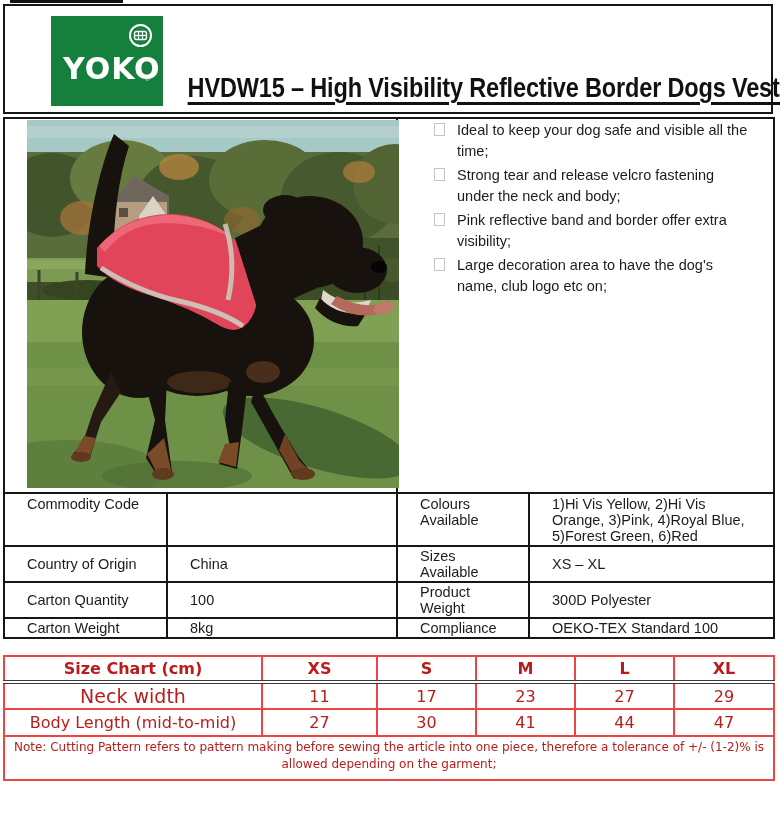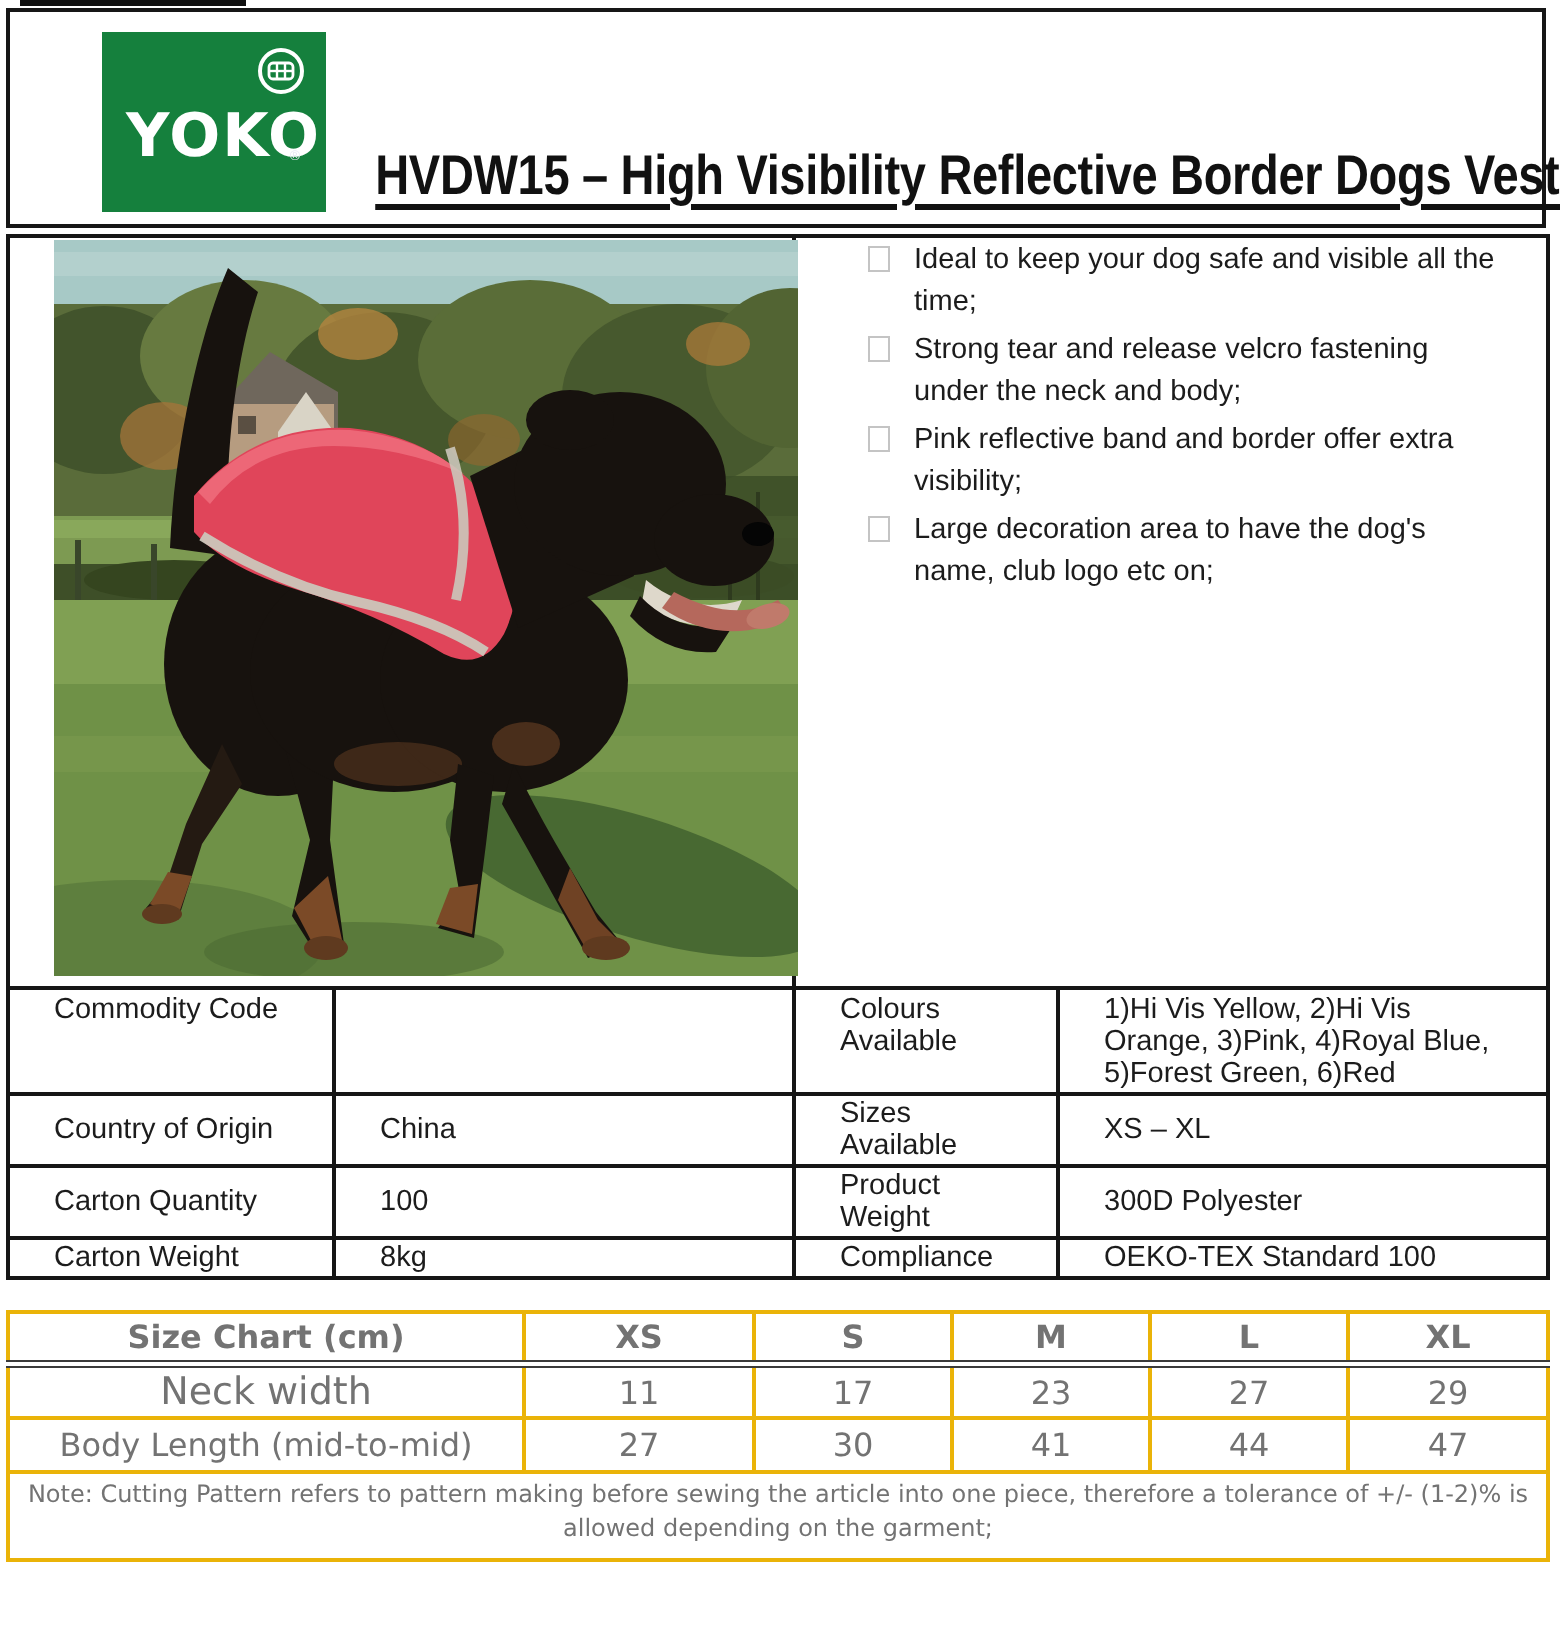--- a/index.html
+++ b/index.html
@@ -29,21 +29,21 @@
   .photo-cell { padding:2px 2px 2px 6px; vertical-align:top; }
   .bullets-cell { vertical-align:top; padding:36px 4px 0 18px; }
   .feature { display:flex; margin-bottom:4px; line-height:20.5px; font-size:14.5px; }
   .tofu { flex:0 0 11px; width:11px; height:13px; border:1px solid #c4c4c4; margin:3px 12px 0 14px; background:#fff; }
   .r-tall td { height:44px; vertical-align:top; padding-top:2px; }
   .r-std td { height:17px;margin-left:18px; }
 
   
   .size-table { position:absolute; left:3px; top:655px; width:770px; border-collapse:collapse; table-layout:fixed;
                 font-family:"DejaVu Sans", sans-serif; }
-  .size-table th, .size-table td { border:2px solid #eab308; text-align:center; vertical-align:middle; color:#737373; }
+  .size-table th, .size-table td { border:2px solid #ef4444; text-align:center; vertical-align:middle; color:#b91c1c; }
   .size-head th { font-size:16px; font-weight:bold; height:26px; border-bottom:4px double #3a3a3a; }
   .row-girth td { font-size:19px; height:27px; }
   .row-neck  td { font-size:16px; height:27px; }
   .row-body  td { font-size:16px; height:27px; }
   .note-row td { text-align:center; font-size:12px; line-height:1.42; padding:2px 7px 5px; height:44px; vertical-align:top; }
 </style>
 </head>
 <body>
 
 <div class="artifact"></div>

